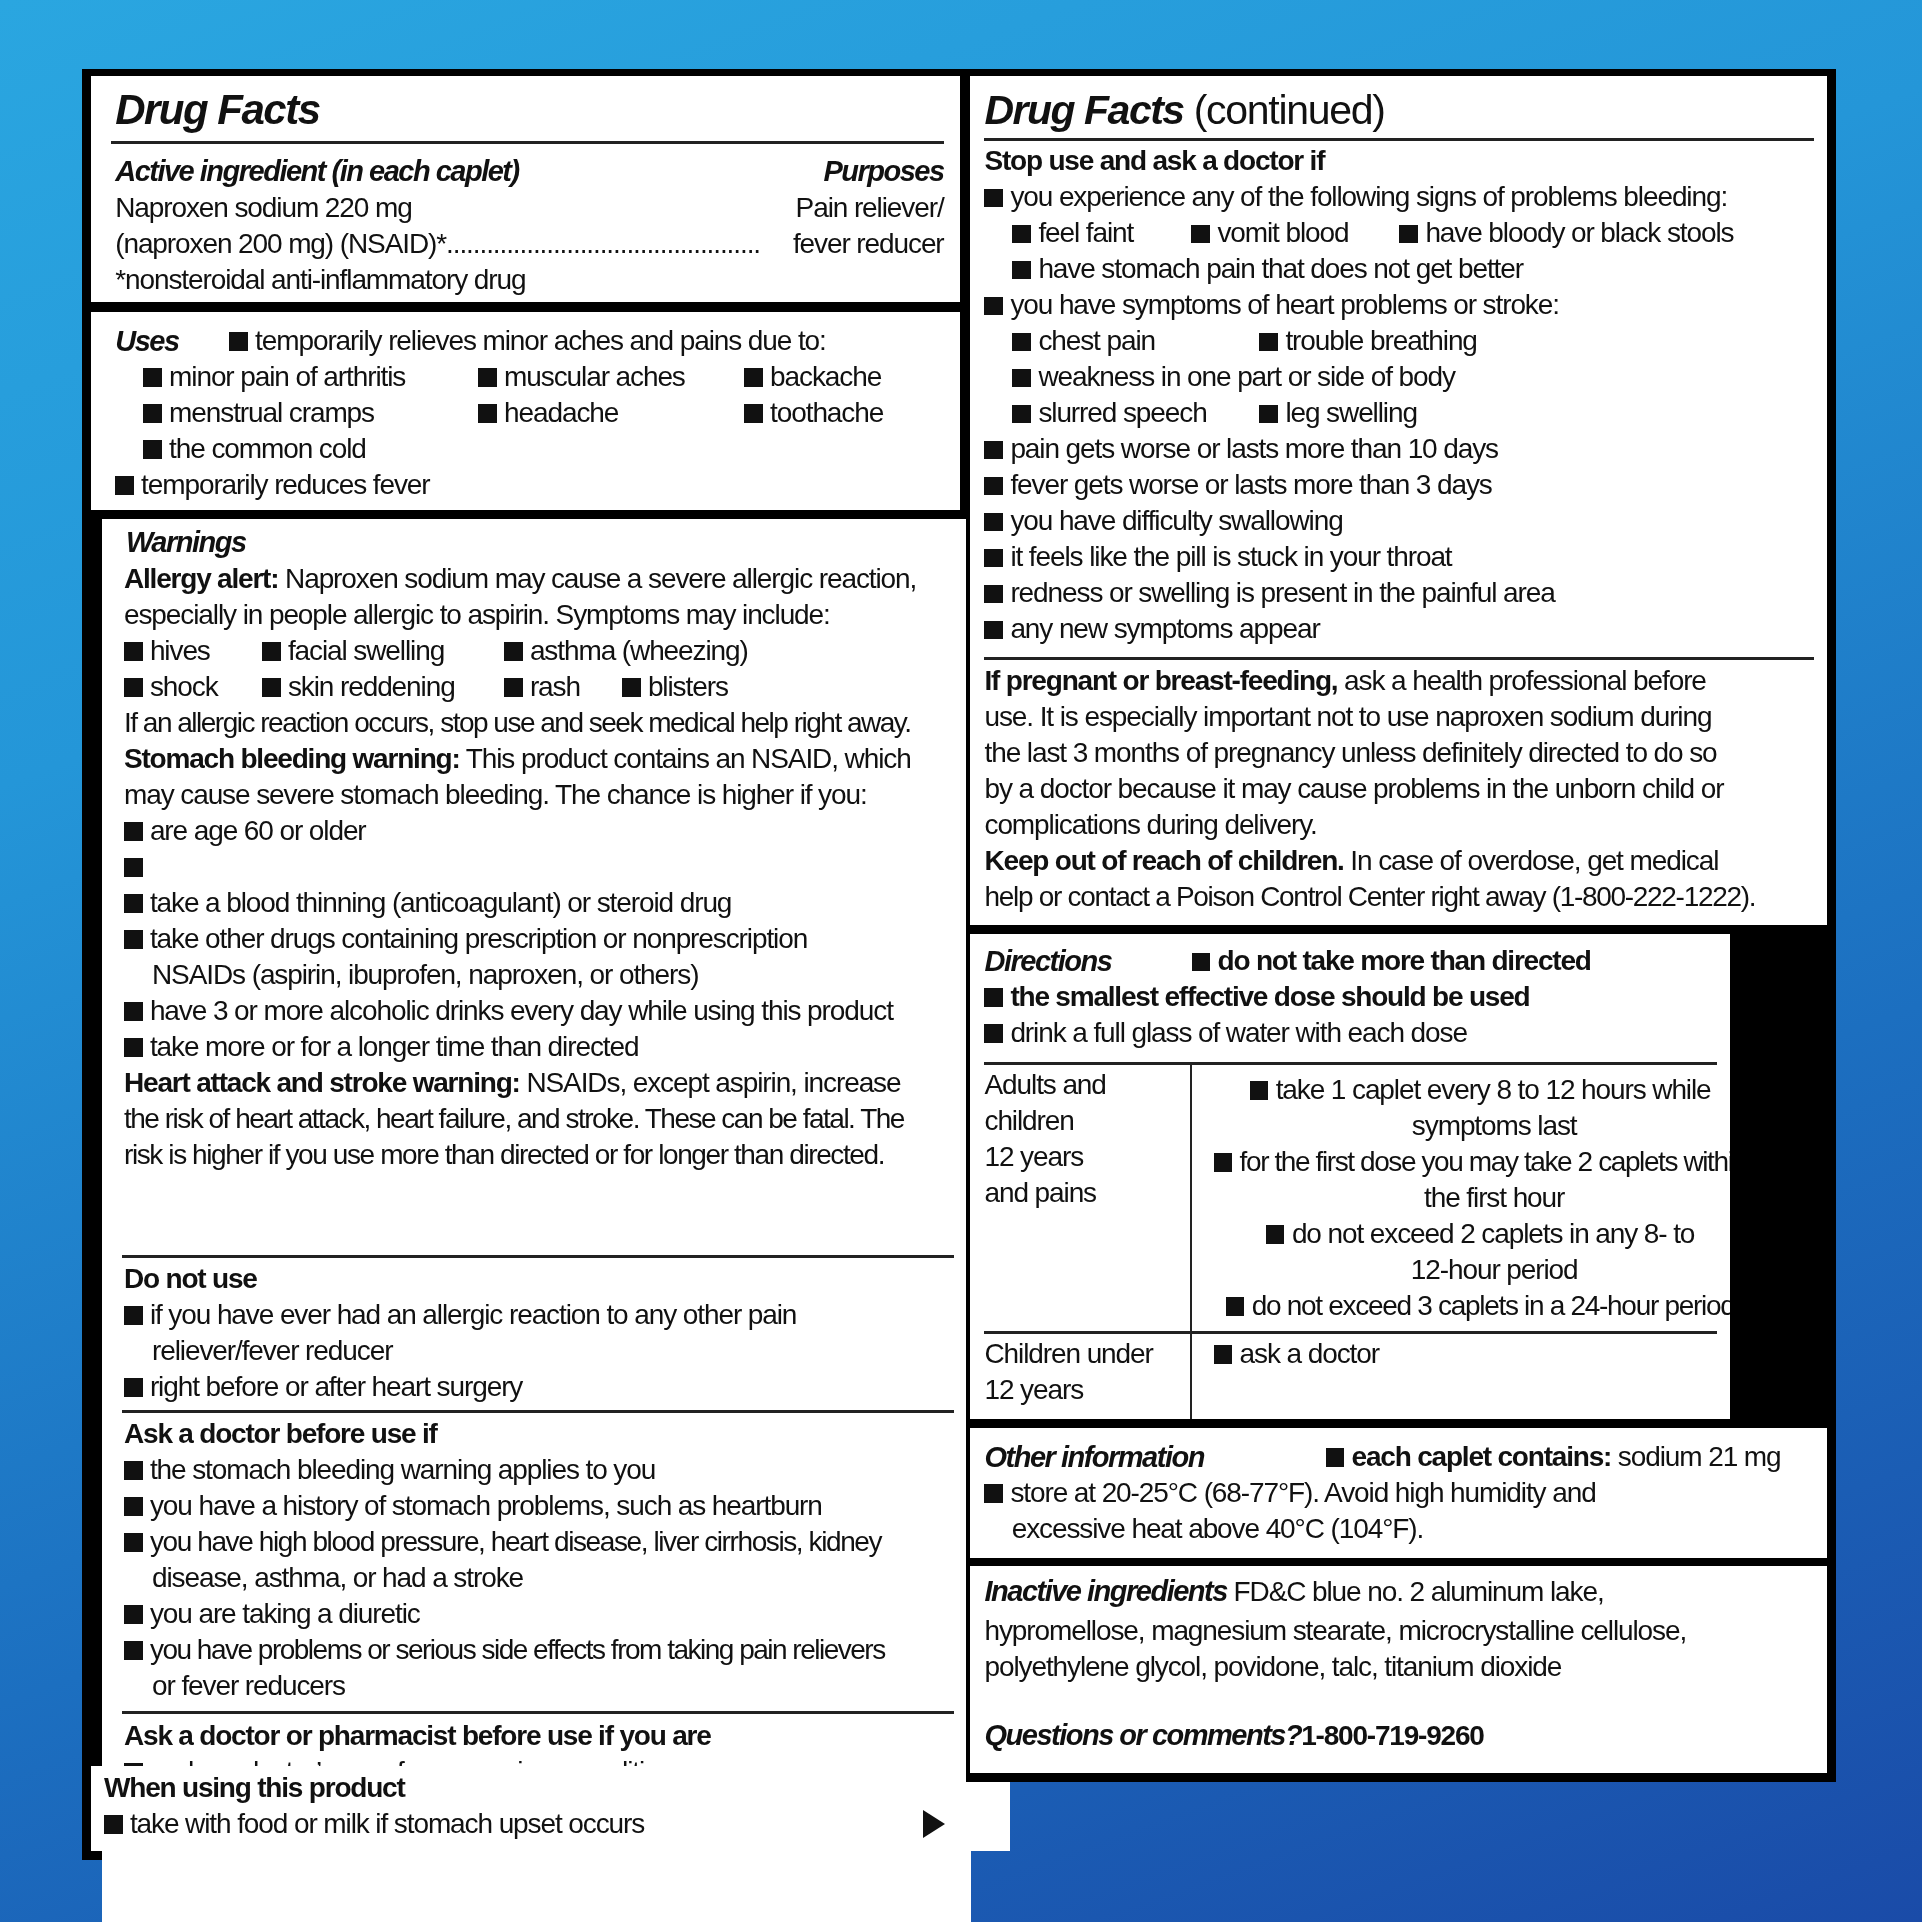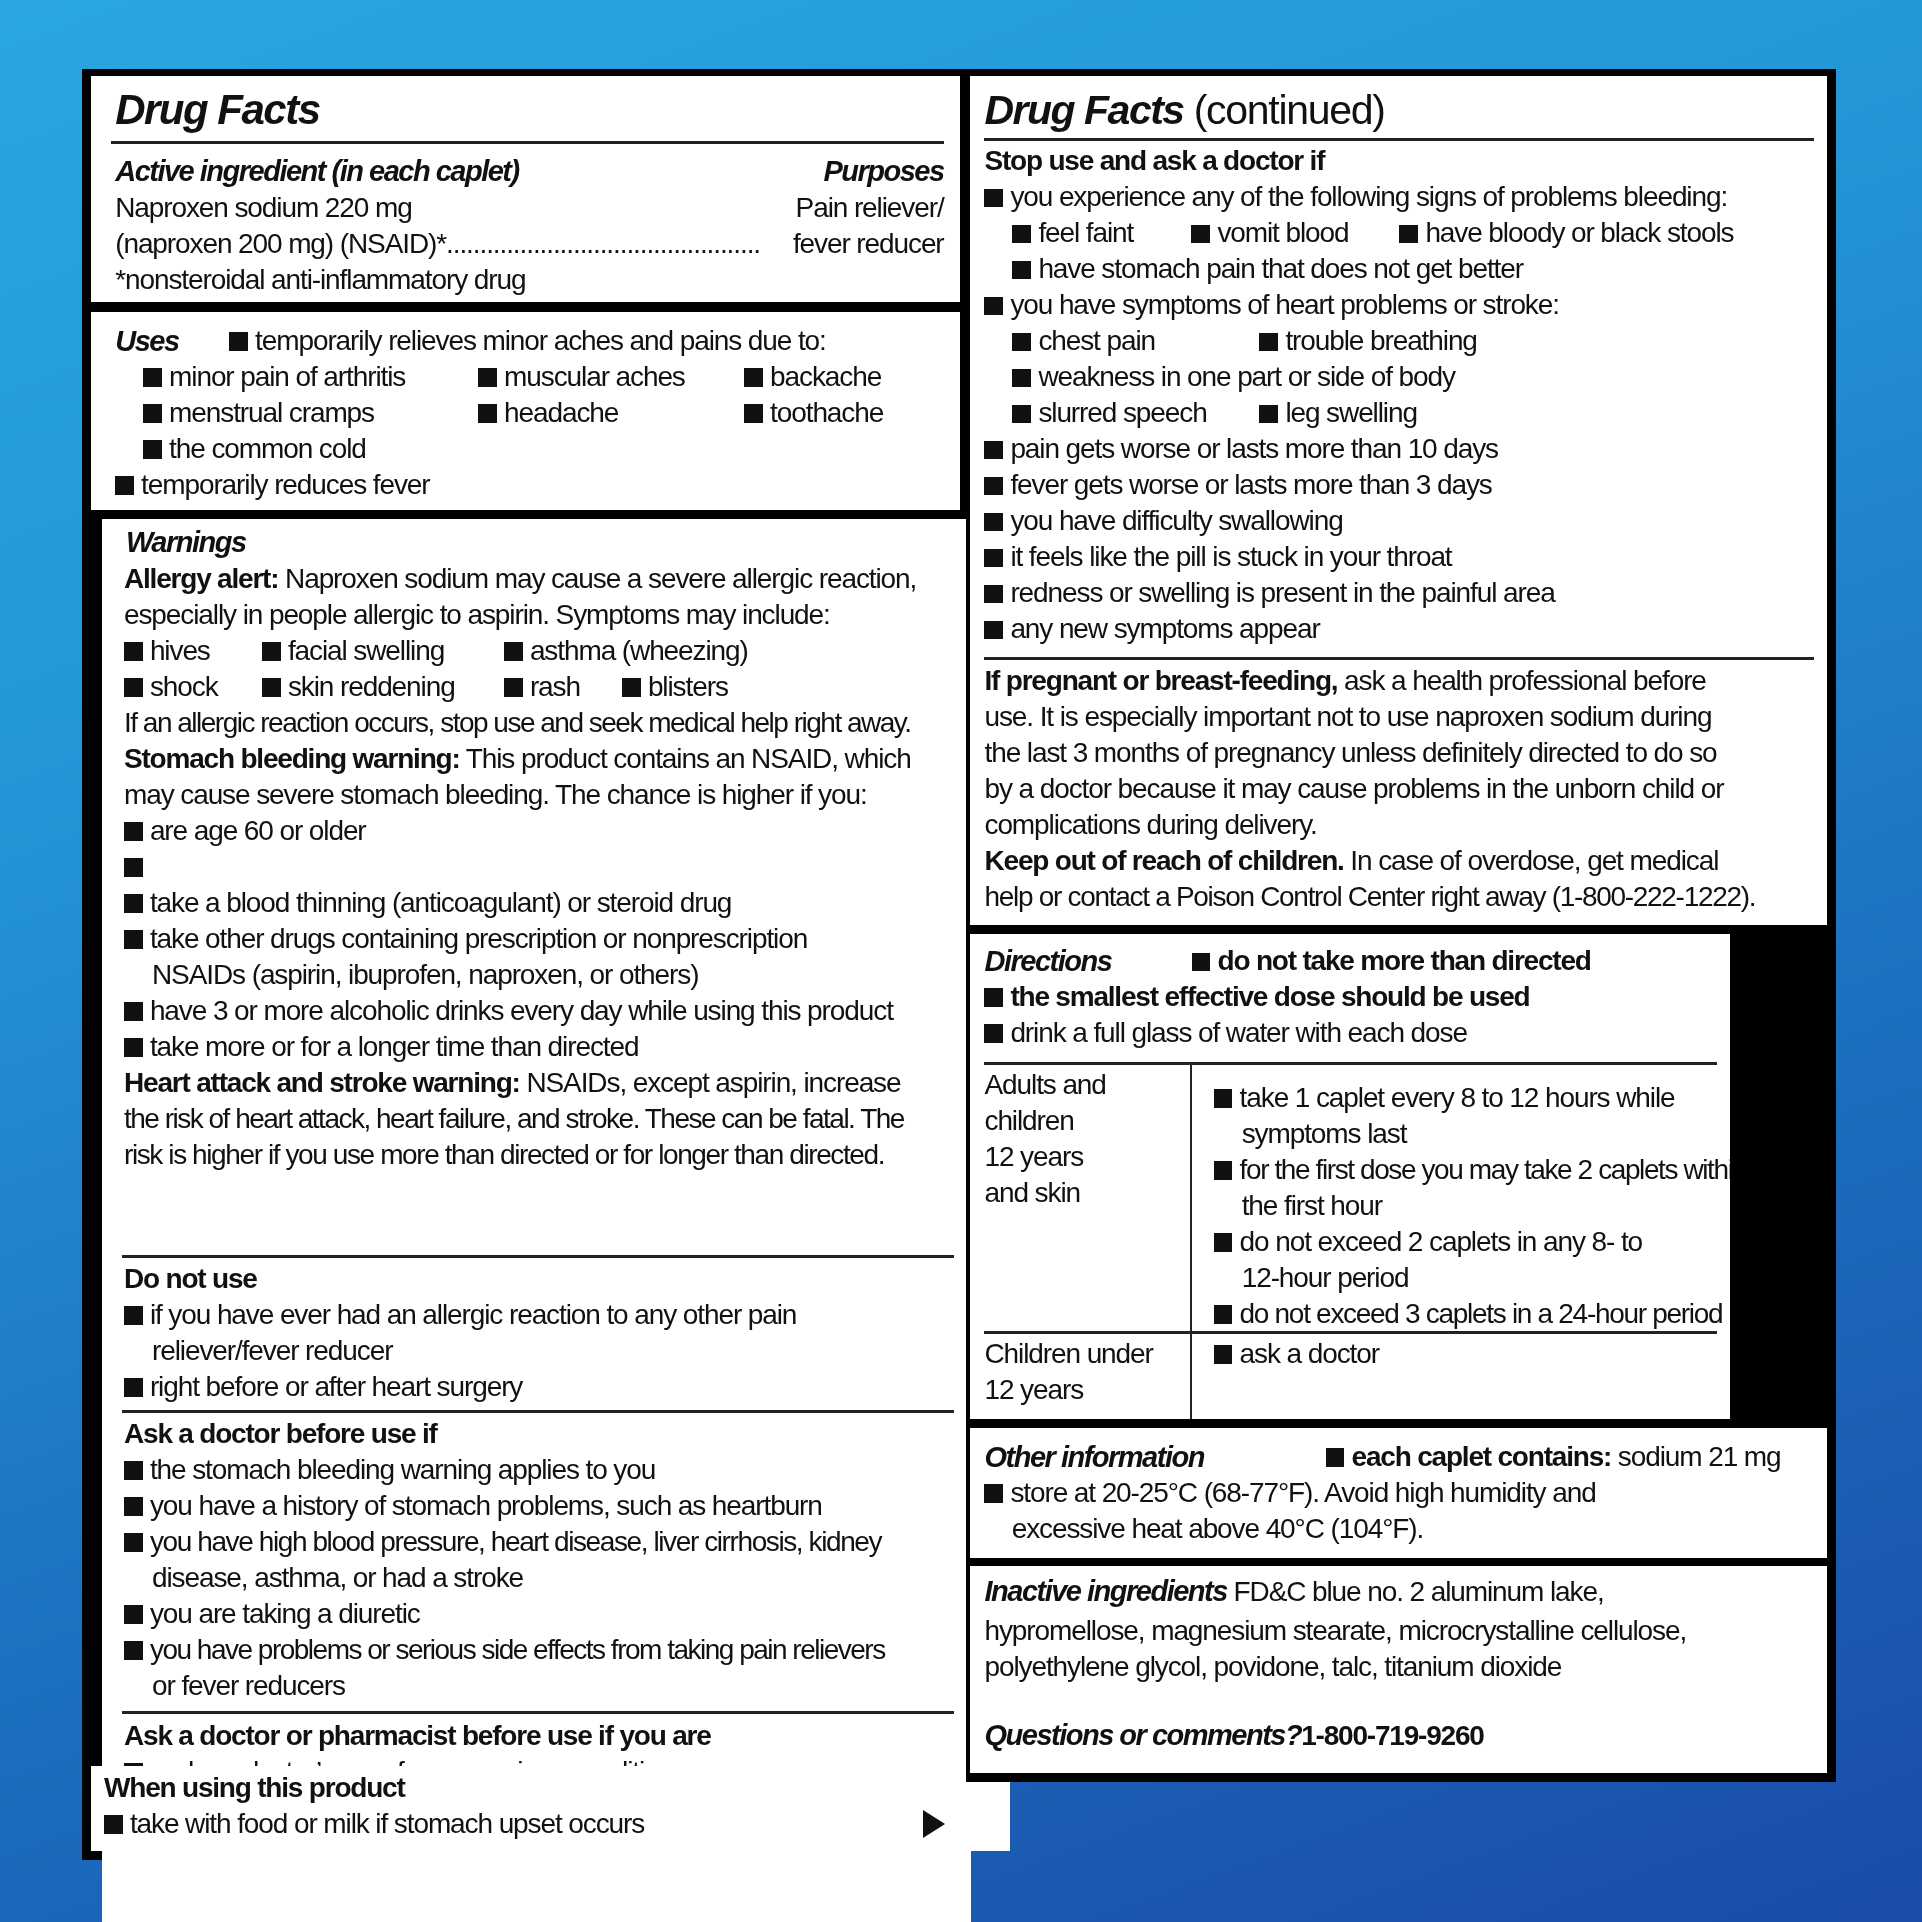--- a/index.html
+++ b/index.html
@@ -191,23 +191,23 @@
     <div class="t b" style="position:absolute; left:14.8px; top:45px;"><span class="sq"></span><span>the smallest effective dose should be used</span></div>
     <div class="t" style="position:absolute; left:14.8px; top:81px;"><span class="sq"></span><span>drink a full glass of water with each dose</span></div>
 
     <div class="hline" style="left:14.8px; right:13px; top:128px;"></div>
     <div class="vline" style="left:220px; top:128px; bottom:0;"></div>
 
     <div style="position:absolute; left:14.8px; top:133px;">
       <div class="t">Adults and</div>
       <div class="t">children</div>
       <div class="t">12 years</div>
-      <div class="t">and skin</div>
-    </div>
-    <div style="position:absolute; left:244px; top:146px;">
+      <div class="t">and pains</div>
+    </div>
+    <div style="position:absolute; left:244px; top:138px;text-align:center;">
       <div class="t"><span class="sq"></span><span>take 1 caplet every 8 to 12 hours while</span></div>
       <div class="t ind1">symptoms last</div>
       <div class="t" style="letter-spacing:-1.4px;"><span class="sq"></span><span>for the first dose you may take 2 caplets within</span></div>
       <div class="t ind1">the first hour</div>
       <div class="t"><span class="sq"></span><span>do not exceed 2 caplets in any 8- to</span></div>
       <div class="t ind1">12-hour period</div>
       <div class="t" style="letter-spacing:-1.3px;"><span class="sq"></span><span>do not exceed 3 caplets in a 24-hour period</span></div>
     </div>
 
     <div class="hline" style="left:14.8px; right:13px; top:397px;"></div>

